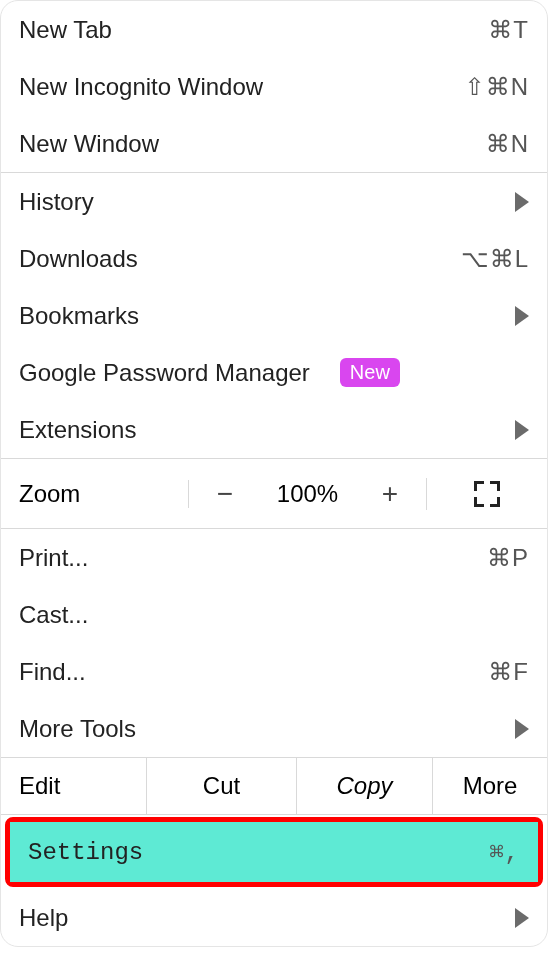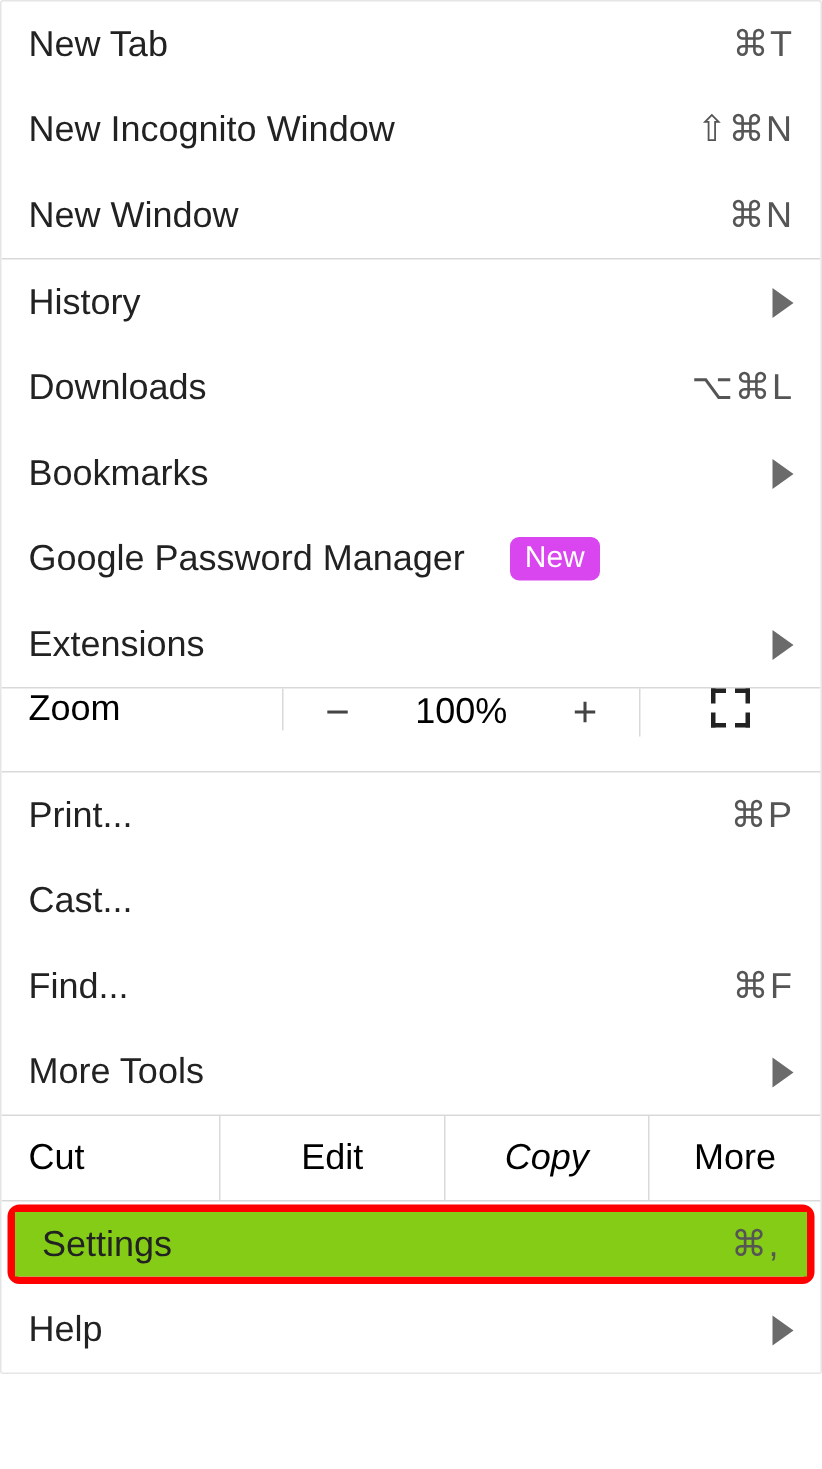--- a/index.html
+++ b/index.html
@@ -3,21 +3,21 @@
   <meta charset="utf-8">
   <style>
     * { margin: 0; padding: 0; box-sizing: border-box; }
     body {
       font-family: -apple-system, BlinkMacSystemFont, "Segoe UI", Helvetica, Arial, sans-serif;
       background: #fff;
       width: 548px;
     }
     .menu {
       background: #fff;
-      border-radius: 2px;
+      border-radius: 18px;
       overflow: hidden;
       border: 1px solid #e5e5e5;
     }
     .menu-item {
       display: flex;
       align-items: center;
       justify-content: space-between;
       padding: 0 18px;
       height: 57px;
       font-size: 24px;
@@ -43,22 +43,22 @@
     .badge {
       background: #d946ef;
       color: #fff;
       font-size: 20px;
       padding: 3px 10px;
       border-radius: 6px;
       margin-left: auto;
     }
     .zoom-row {
       display: flex;
-      align-items: flex-start;
-      height: 57px;
+      align-items: center;
+      height: 71px;
       border-top: 1px solid #d9d9d9;
       border-bottom: 1px solid #d9d9d9;
     }
     .zoom-label {
       display: flex; align-items: center;
       padding-left: 18px;
       font-size: 24px;
       flex: 0 0 188px;
       border-right: 1px solid #d9d9d9;
     }
@@ -113,22 +113,23 @@
     .edit-cell:first-child { justify-content: flex-start; padding-left: 18px; flex: 0 0 146px; }
     .edit-cell:nth-child(2) { flex: 0 0 150px; }
     .edit-cell:nth-child(3) { flex: 0 0 136px; font-style: italic; }
     .edit-cell:last-child { flex: 1; border-right: none; }
     .settings-highlight {
       border: 5px solid #ff0000;
       border-radius: 8px;
       margin: 2px 4px 2px 4px;
     }
     .settings-highlight .menu-item {
-      height: 43px;
-      background: #84cc16;
+      height: 60px;
+      background: #5eead4;
+      font-family: Liberation Mono, monospace;
     }
     .gpm-row .label { flex: 0 0 auto; }
     .gpm-row { gap: 18px; }
     .gpm-row .badge { margin-left: 12px; margin-right: auto; }
   </style>
 </head>
 <body>
 
 <div class="menu">
 
@@ -204,22 +205,22 @@
     <span class="label">Find...</span>
     <span class="shortcut">⌘F</span>
   </div>
 
   <div class="menu-item">
     <span class="label">More Tools</span>
     <span class="arrow-right"></span>
   </div>
 
   <div class="edit-row">
+    <div class="edit-cell">Edit</div>
     <div class="edit-cell">Cut</div>
-    <div class="edit-cell">Edit</div>
     <div class="edit-cell">Copy</div>
     <div class="edit-cell">More</div>
   </div>
 
   <div class="settings-highlight">
     <div class="menu-item">
       <span class="label">Settings</span>
       <span class="shortcut">⌘,</span>
     </div>
   </div>

